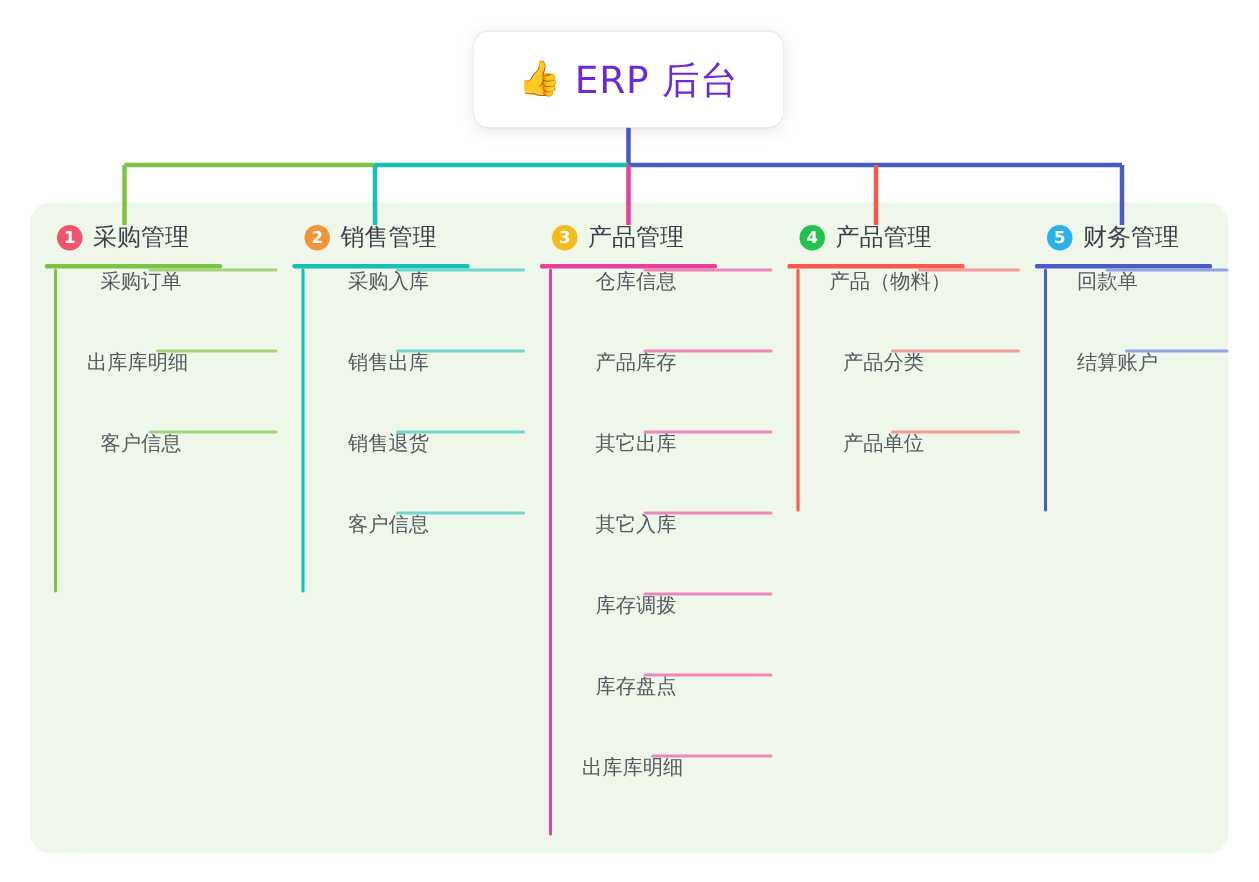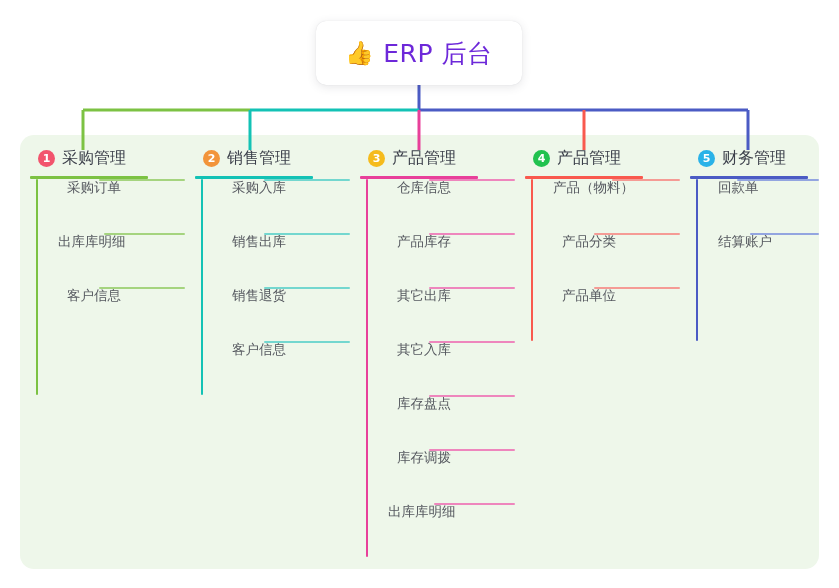--- a/index.html
+++ b/index.html
@@ -243,25 +243,25 @@
         </div>
         <div class="leaf">
           <div class="leaf-label">其它出库</div>
           <div class="leaf-rule" style="background: rgb(238, 134, 189);"></div>
         </div>
         <div class="leaf">
           <div class="leaf-label">其它入库</div>
           <div class="leaf-rule" style="background: rgb(238, 134, 189);"></div>
         </div>
         <div class="leaf">
+          <div class="leaf-label">库存调拨</div>
+          <div class="leaf-rule" style="background: rgb(238, 134, 189);"></div>
+        </div>
+        <div class="leaf">
           <div class="leaf-label">库存盘点</div>
-          <div class="leaf-rule" style="background: rgb(238, 134, 189);"></div>
-        </div>
-        <div class="leaf">
-          <div class="leaf-label">库存调拨</div>
           <div class="leaf-rule" style="background: rgb(238, 134, 189);"></div>
         </div>
         <div class="leaf">
           <div class="leaf-label">出库库明细</div>
           <div class="leaf-rule" style="background: rgb(238, 134, 189);"></div>
         </div>
       </div>
     </div>
     <div class="branch col-4">
       <div class="branch-header">

